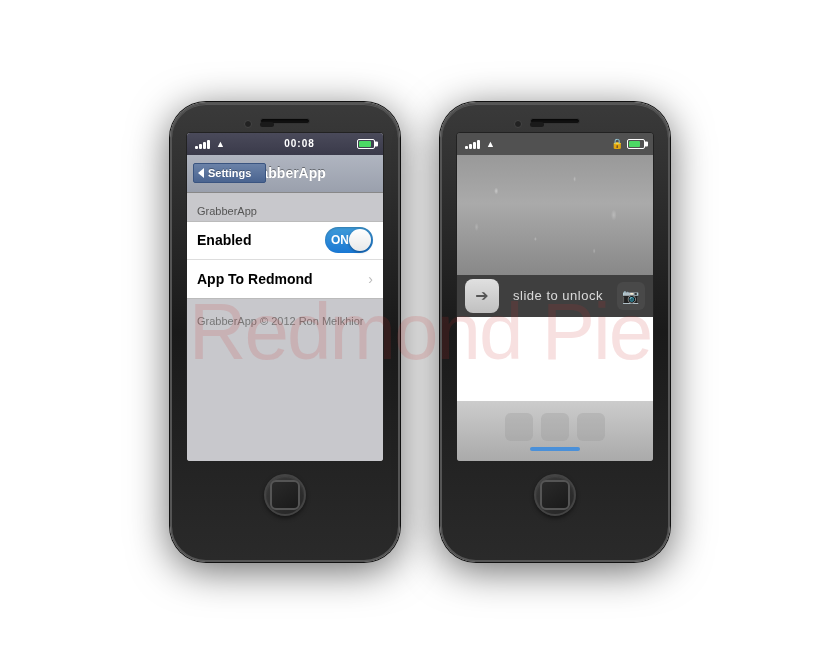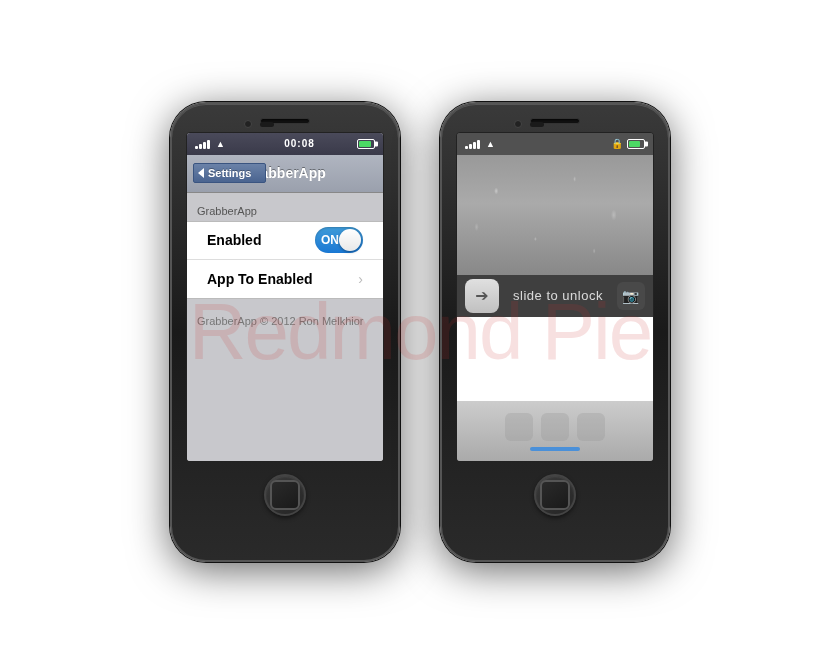--- a/index.html
+++ b/index.html
@@ -272,21 +272,21 @@
     .settings-group {
       background: #fff;
       border-top: 1px solid #bbb;
       border-bottom: 1px solid #bbb;
       margin-bottom: 0;
     }
 
     .settings-row {
       display: flex;
       align-items: center;
-      padding: 0 20px;
+      padding: 0 10px;
       height: 38px;
       border-bottom: 1px solid #ddd;
       position: relative;
     }
 
     .settings-row:last-child {
       border-bottom: none;
     }
 
     .settings-row-label {
@@ -520,21 +520,21 @@
 
             <div class="settings-row">
               <span class="settings-row-label">Enabled</span>
               <div class="toggle">
                 <span class="toggle-label">ON</span>
                 <div class="toggle-knob"></div>
               </div>
             </div>
 
             <div class="settings-row">
-              <span class="settings-row-label">App To Enabled</span>
+              <span class="settings-row-label">App To Redmond</span>
               <span class="chevron">›</span>
             </div>
           </div>
 
           <div class="settings-footer">GrabberApp © 2012 Ron Melkhior</div>
         </div>
 
       </div>
     </div>
 

